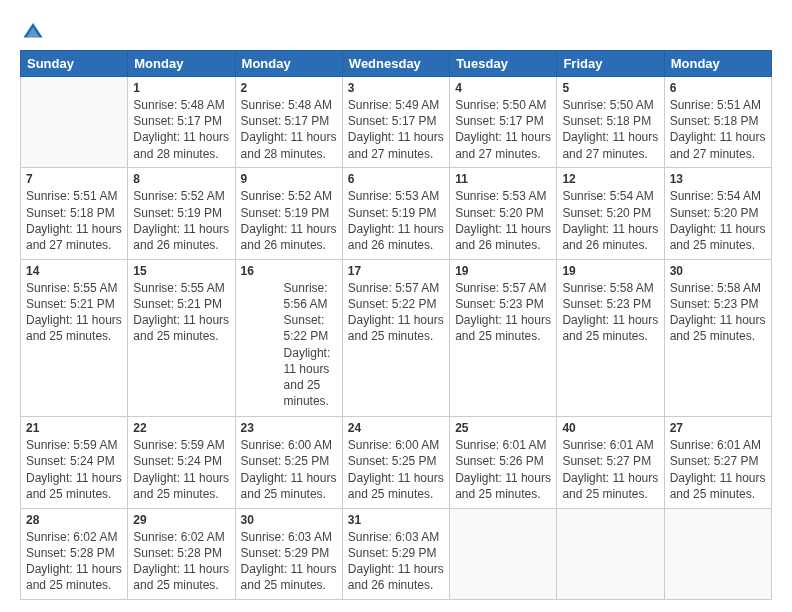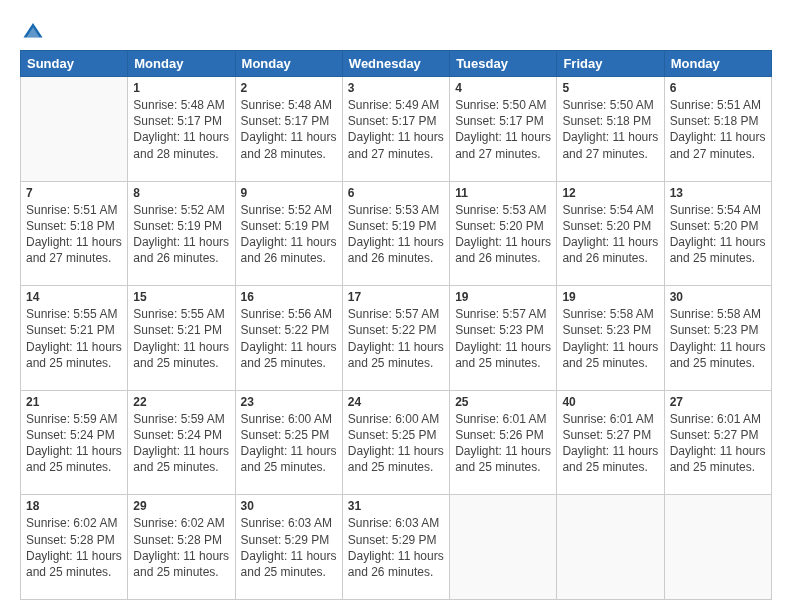--- a/index.html
+++ b/index.html
@@ -240,21 +240,21 @@
           </td>
           <td>
             <span class="day-num">15</span>
             <div class="day-info" style="white-space: pre-line;">Sunrise: 5:55 AM
 Sunset: 5:21 PM
 Daylight: 11 hours
 and 25 minutes.</div>
           </td>
           <td>
             <span class="day-num">16</span>
-            <div class="day-info" style="white-space: pre-line;">Sunrise: 5:56 AM
+            <div class="day-info" style="white-space: pre-line; margin-left: 43px;">Sunrise: 5:56 AM
 Sunset: 5:22 PM
 Daylight: 11 hours
 and 25 minutes.</div>
           </td>
           <td>
             <span class="day-num">17</span>
             <div class="day-info" style="white-space: pre-line;">Sunrise: 5:57 AM
 Sunset: 5:22 PM
 Daylight: 11 hours
 and 25 minutes.</div>
@@ -327,21 +327,21 @@
           <td>
             <span class="day-num">27</span>
             <div class="day-info" style="white-space: pre-line;">Sunrise: 6:01 AM
 Sunset: 5:27 PM
 Daylight: 11 hours
 and 25 minutes.</div>
           </td>
         </tr>
         <tr class="last-row">
           <td>
-            <span class="day-num">18</span>
+            <span class="day-num">28</span>
             <div class="day-info" style="white-space: pre-line;">Sunrise: 6:02 AM
 Sunset: 5:28 PM
 Daylight: 11 hours
 and 25 minutes.</div>
           </td>
           <td>
             <span class="day-num">29</span>
             <div class="day-info" style="white-space: pre-line;">Sunrise: 6:02 AM
 Sunset: 5:28 PM
 Daylight: 11 hours

